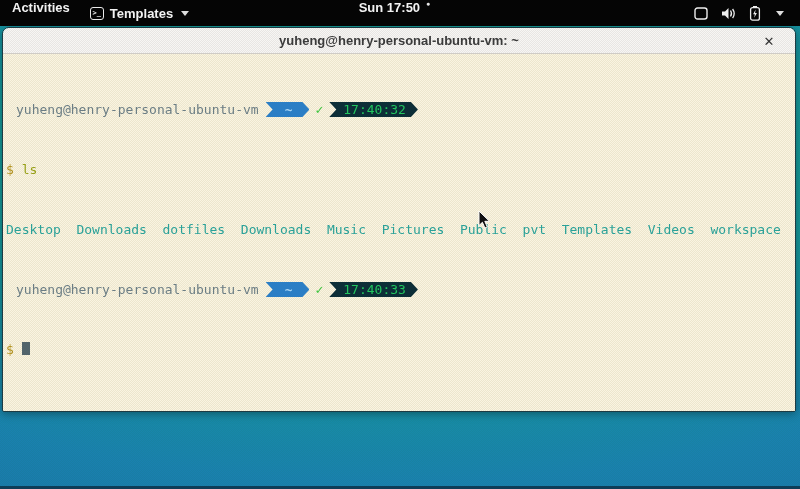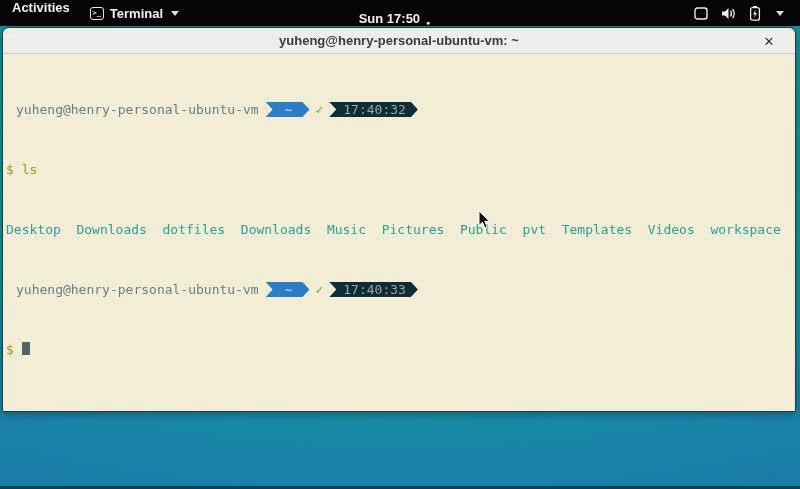--- a/index.html
+++ b/index.html
@@ -19,21 +19,21 @@
     font-family:"DejaVu Sans Mono", monospace; font-size:7px; font-weight:700;
     color:#e9e9e9; display:flex; align-items:center; justify-content:center; line-height:1;
   }
   .appmenu-label { font-weight:700; }
   .caret-down {
     width:0; height:0; border-left:4px solid transparent; border-right:4px solid transparent;
     border-top:5px solid #dedede; margin-left:2px;
   }
   .clock-wrap {
     position:absolute; left:0; right:11px; top:0; height:26px;
-    display:flex; align-items:flex-end; justify-content:center; gap:6px; pointer-events:none;
+    display:flex; align-items:flex-start; justify-content:center; gap:6px; pointer-events:none;
   }
   .clock { font-weight:700; }
   .notif-dot { font-size:7px; line-height:1; color:#e8e8e8; }
   .tray { margin-left:auto; display:flex; align-items:center; gap:13px; padding-right:16px; height:100%; }
 
   
   .desktop {
     position:absolute; top:26px; left:0; width:800px; height:463px;
     background-image:
       linear-gradient(45deg, rgba(16,110,70,.10) 25%, transparent 25%, transparent 75%, rgba(16,110,70,.10) 75%),
@@ -81,38 +81,38 @@
   }
   .trow { display:flex; height:15px; }
   .prompt-row { padding-left:10px; }
   .userhost { color:#6b7d84; }
   .pl-seg {
     display:inline-block; height:15px; line-height:15px;
     clip-path:polygon(0 0, calc(100% - 7px) 0, 100% 50%, calc(100% - 7px) 100%, 0 100%, 7px 50%);
   }
   .seg-path { background:#2b7ec5; color:#a6d4f4; padding:0 17px 0 19px; margin-left:7px; font-weight:700; }
   .seg-check { color:#3ec43e; font-weight:700; margin:0 6px; }
-  .seg-time { background:#0d2e37; color:#a3a3a3; padding:0 12px 0 14px; }
+  .seg-time { background:#0d2e37; color:#22c55e; padding:0 12px 0 14px; }
   .shell-sym { color:#b0901c; }
   .cmd-text { color:#98a019; }
   .dirs { color:#2aa198; }
   .cursor-block { display:inline-block; width:8px; height:13px; background:#52646b; vertical-align:-2px; }
 
   .mouse-cursor { position:absolute; left:478px; top:210px; z-index:50; pointer-events:none; }
 </style>
 </head>
 <body>
 
 <div class="topbar">
   <div class="activities">
     <span>Activities</span>
   </div>
   <div class="appmenu">
     <span class="term-glyph">&gt;_</span>
-    <span class="appmenu-label">Terminal</span>
+    <span class="appmenu-label">Templates</span>
     <span class="caret-down"></span>
   </div>
   <div class="clock-wrap">
     <span class="clock">Sun 17:50</span>
     <span class="notif-dot">●</span>
   </div>
   <div class="tray">
     <svg width="14" height="13" viewBox="0 0 14 13">
       <rect x="1" y="1" width="12" height="11" rx="2.5" fill="none" stroke="#ededed" stroke-width="1.4"></rect>
     </svg>

